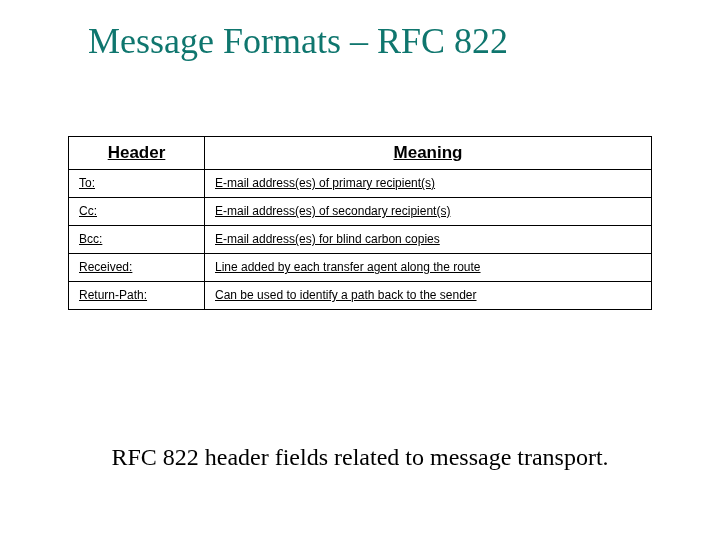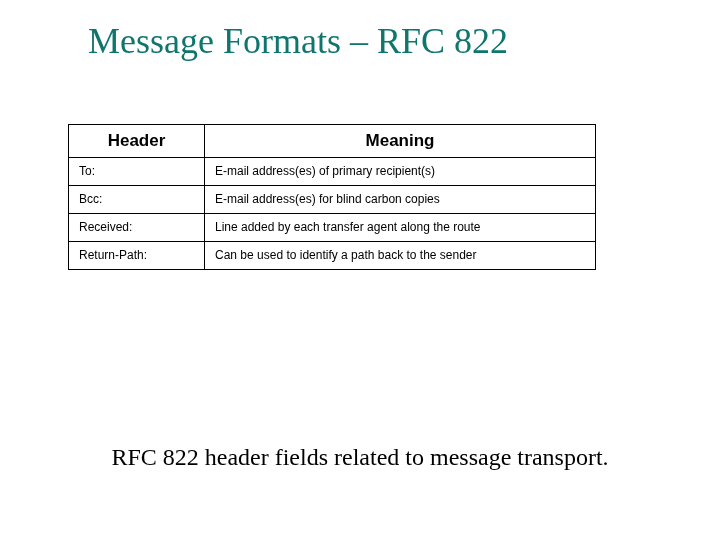--- a/index.html
+++ b/index.html
@@ -12,23 +12,24 @@
     }
     .title {
       font-size: 36px;
       font-weight: normal;
       color: #0f766e;
       text-align: left;
       padding: 20px 0 0 88px;
     }
     .table-wrap {
       position: absolute;
-      top: 124px;
+      top: 136px;
       left: 68px;
-      width: 528px;
+      width: 584px;
+      text-decoration: underline;
     }
     table {
       border-collapse: collapse;
       width: 100%;
       font-family: Helvetica, Arial, sans-serif;
     }
     th, td {
       border: 1px solid #000;
       text-align: left;
       vertical-align: middle;
@@ -67,20 +68,24 @@
         <th class="col-header">Header</th>
         <th>Meaning</th>
       </tr>
     </thead>
     <tbody>
       <tr>
         <td>To:</td>
         <td>E-mail address(es) of primary recipient(s)</td>
       </tr>
       <tr>
+        <td>Cc:</td>
+        <td>E-mail address(es) of secondary recipient(s)</td>
+      </tr>
+      <tr>
         <td>Bcc:</td>
         <td>E-mail address(es) for blind carbon copies</td>
       </tr>
       <tr>
         <td>Received:</td>
         <td>Line added by each transfer agent along the route</td>
       </tr>
       <tr>
         <td>Return-Path:</td>
         <td>Can be used to identify a path back to the sender</td>

